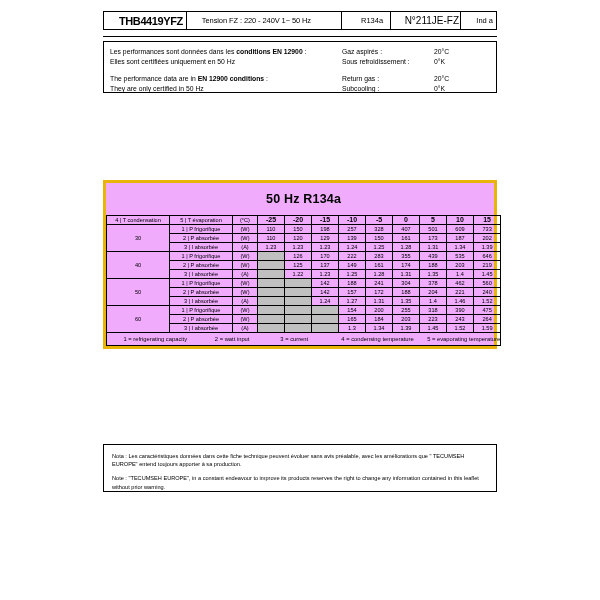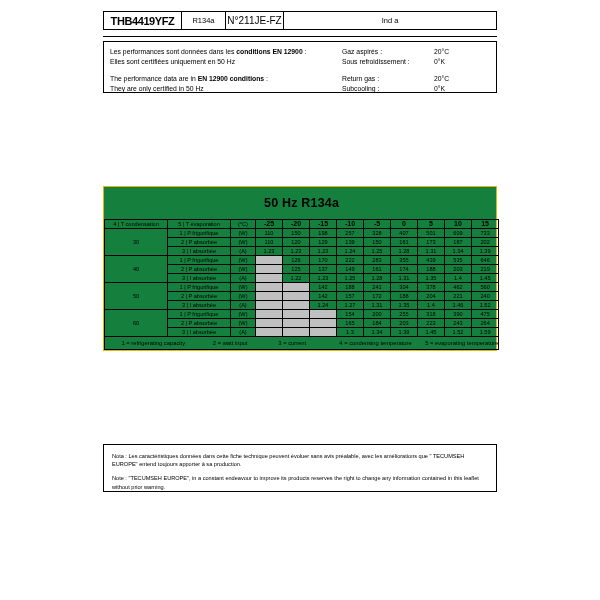--- a/index.html
+++ b/index.html
@@ -30,20 +30,21 @@
     background: #fff;
   }
   .id-cell {
     border-right: 1px solid #000;
     box-sizing: border-box;
     display: flex;
     align-items: center;
     padding: 0 3px;
     font-size: 7px;
     white-space: nowrap;
+    margin-left: 12px;
   }
   .id-cell:last-child { border-right: none; }
   .id-model {
     width: 78px;
     font-size: 11px;
     font-weight: bold;
     letter-spacing: -0.4px;
     justify-content: center;
   }
   .id-tension { width: 172px; font-size: 7.5px; letter-spacing: -0.1px; }
@@ -91,25 +92,25 @@
     line-height: 9.6px;
     white-space: nowrap;
   }
   .cond-row .k { width: 92px; }
   .cond-row .v { width: 40px; }
 
   
   .perf-wrap {
     position: absolute;
     left: 103px;
-    top: 186px;
+    top: 180px;
     width: 394px;
-    border: 1px solid #eab308;
-    box-sizing: border-box;
-    background: #15803d;
+    border: 3px solid #eab308;
+    box-sizing: border-box;
+    background: #f0abfc;
   }
   table.perf {
     border-collapse: collapse;
     width: 100%;
     table-layout: fixed;
   }
   table.perf td, table.perf th {
     border: 1px solid #000;
     font-size: 5.6px;
     font-weight: normal;
@@ -191,20 +192,21 @@
     line-height: 8.2px;
     margin: 0 0 6px 0;
   }
   .note-para:last-child { margin-bottom: 0; }
 </style>
 </head>
 <body>
 
 <div class="id-bar">
   <div class="id-cell id-model">THB4419YFZ</div>
+  <div class="id-cell id-tension">Tension FZ : 220 - 240V 1~  50 Hz</div>
   <div class="id-cell id-fluid">R134a</div>
   <div class="id-cell id-ref">N°211JE-FZ</div>
   <div class="id-cell id-ind">Ind a</div>
 </div>
 
 <div class="rule-top"></div>
 
 <div class="cond-box">
   <div class="cond-inner">
     <div class="cond-left">

